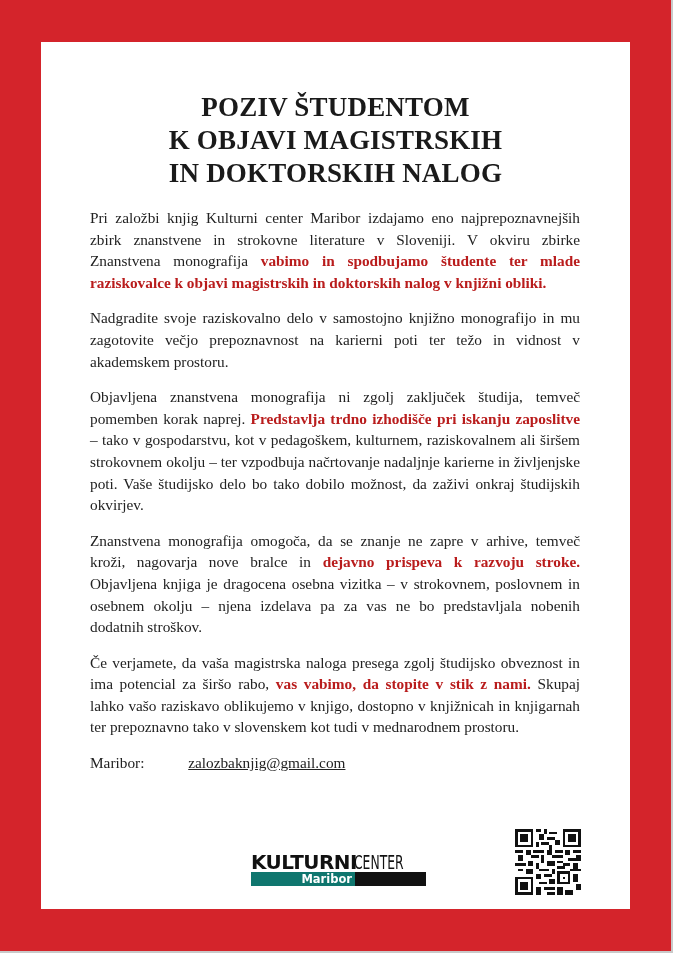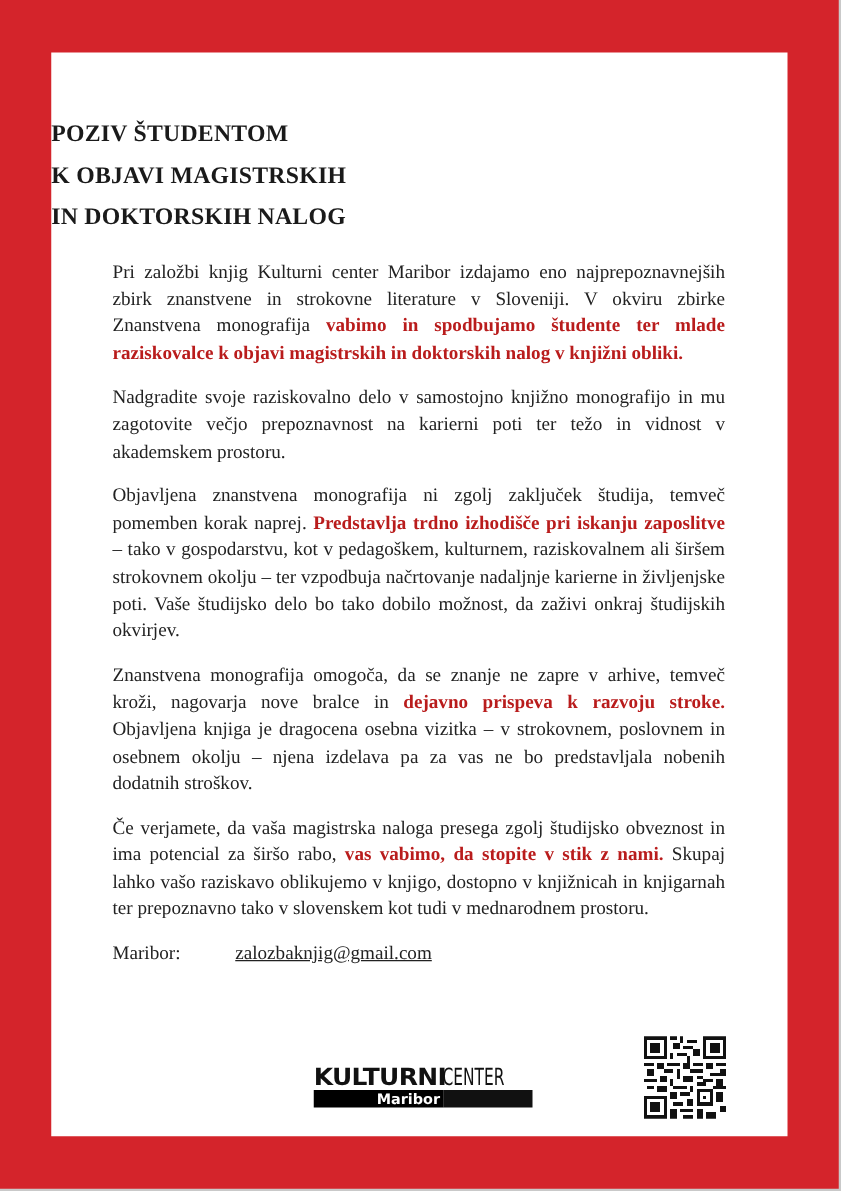--- a/index.html
+++ b/index.html
@@ -1,30 +1,30 @@
 <!DOCTYPE html>
 <html><head>
 <meta charset="utf-8">
 <style>
   html, body { margin: 0; padding: 0; }
   body { width: 673px; height: 953px; background: #d4242b; position: relative; overflow: hidden; font-family: "Liberation Serif", "DejaVu Serif", serif; }
   .page-edge { position: absolute; left: 0; top: 0; width: 671px; height: 951px; border-right: 2px solid #c9c9c9; border-bottom: 2px solid #c9c9c9; pointer-events: none; }
   .sheet { position: absolute; left: 41px; top: 42px; width: 589px; height: 867px; background: #ffffff; }
-  .title { position: absolute; left: 0; right: 0; top: 49px; font-family: "Liberation Serif", serif; font-weight: bold; font-size: 19px; line-height: 33px; color: #1a1a1a; letter-spacing: 0.2px; margin: 0; }
+  .title { position: absolute; left: 0; right: 0; top: 49px; text-align: center; font-family: "Liberation Serif", serif; font-weight: bold; font-size: 27px; line-height: 33px; color: #1a1a1a; letter-spacing: 0.2px; margin: 0; }
   .title span { display: block; }
   .body { position: absolute; left: 49px; width: 490px; top: 165px; font-size: 15.3px; line-height: 21.6px; color: #222; text-align: justify; }
   .body p { margin: 0 0 14px 0; }
   .body b { color: #b91c1c; }
   .contact a { color: #222; text-decoration: underline; margin-left: 40px; }
   .logo { position: absolute; left: 210px; top: 810px; width: 175px; height: 36px; }
   .logo-top { position: absolute; left: 0; top: 0; height: 20px; display: flex; align-items: flex-start; }
   .logo-k { font-family: "DejaVu Sans", sans-serif; font-weight: bold; font-size: 19px; letter-spacing: -0.5px; color: #111; transform: scaleX(1.05); transform-origin: left; line-height: 20px; }
   .logo-c { font-family: "DejaVu Sans", sans-serif; font-size: 19px; color: #111; transform: scaleX(0.65); transform-origin: left; line-height: 20px; margin-left: 2px; letter-spacing: 0px; }
   .logo-band { position: absolute; left: 0; top: 20px; width: 175px; height: 14px; display: flex; }
-  .logo-red { width: 104px; height: 14px; background: #000000; color: #fff; font-family: "DejaVu Sans", sans-serif; font-weight: bold; font-size: 11.5px; line-height: 14px; text-align: right; padding-right: 3px; box-sizing: border-box; }
+  .logo-red { width: 104px; height: 14px; background: #0f766e; color: #fff; font-family: "DejaVu Sans", sans-serif; font-weight: bold; font-size: 11.5px; line-height: 14px; text-align: right; padding-right: 3px; box-sizing: border-box; }
   .logo-black { flex: 1; height: 14px; background: #111; }
   .qr { position: absolute; left: 474px; top: 787px; width: 66px; height: 66px; }
 </style>
 </head>
 <body>
 
 <div class="page-edge"></div>
 
 <div class="sheet">
 

